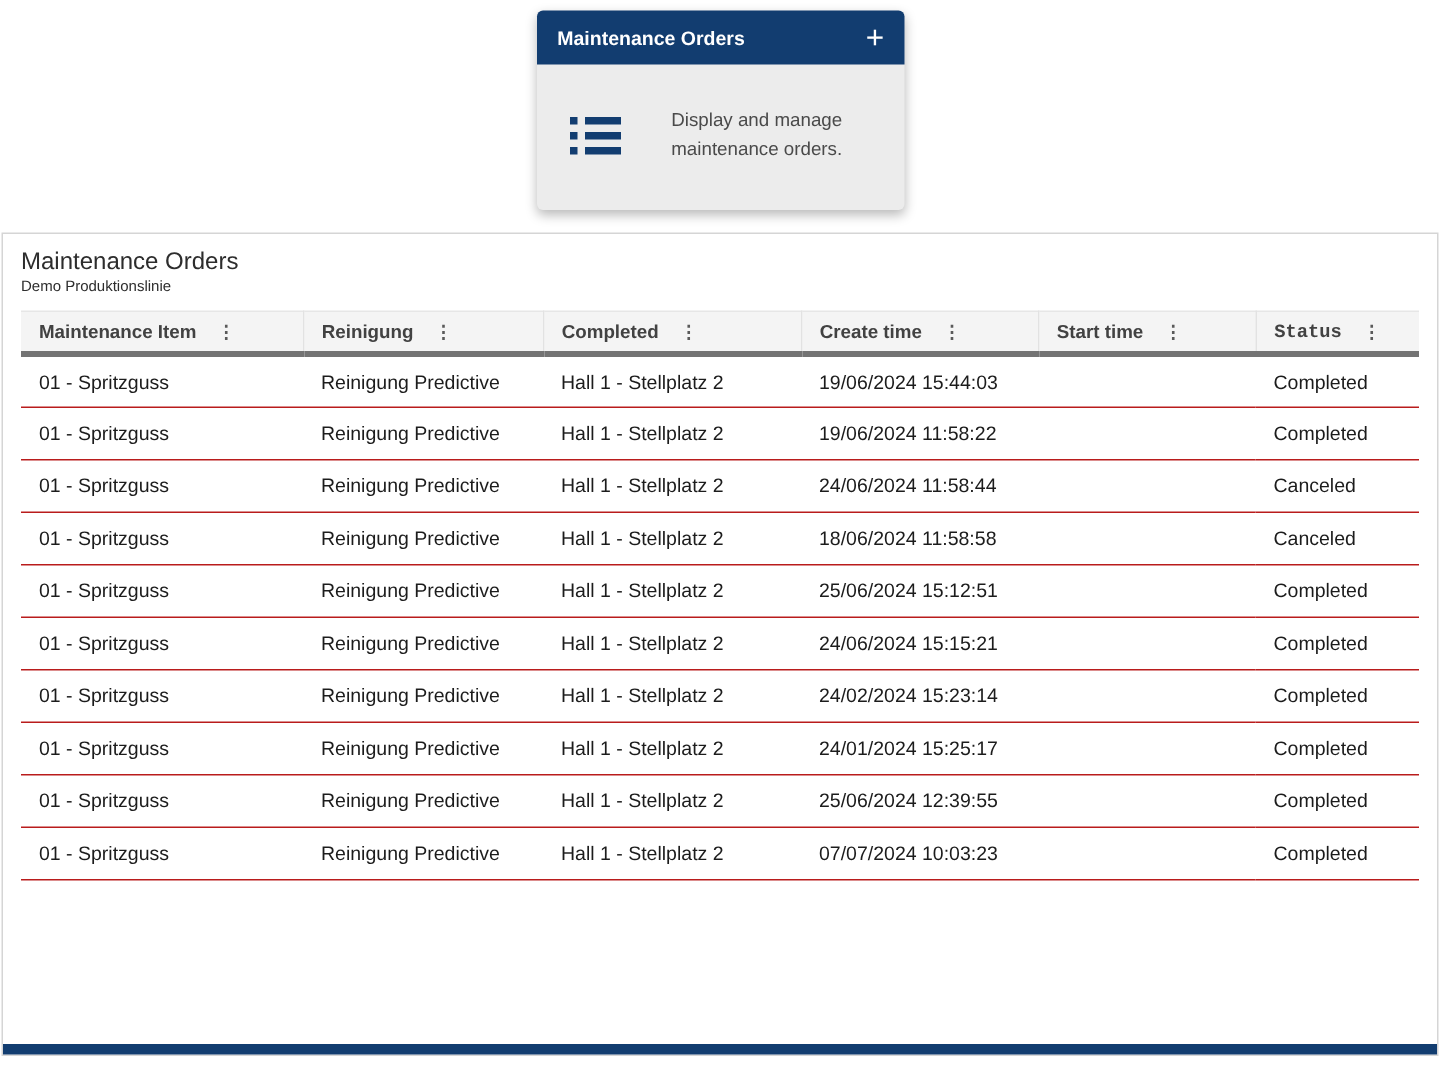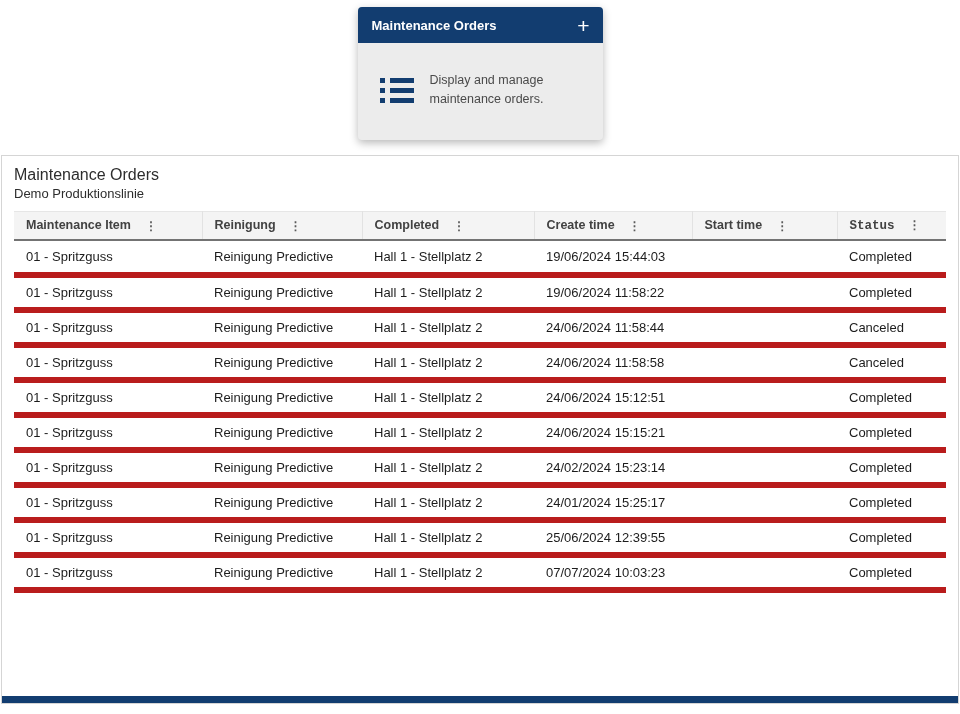--- a/index.html
+++ b/index.html
@@ -39,21 +39,21 @@
     font-weight: 400;
     line-height: 1;
     cursor: pointer;
     background: none;
     border: none;
     font-family: "Liberation Sans", sans-serif;
   }
   .card-body {
     display: flex;
     align-items: center;
-    gap: 16px;
+    gap: 34px;
     padding: 28px 16px 30px 22px;
   }
   .list-icon { flex: 0 0 auto; display: block; }
   .card-desc {
     font-size: 12.5px;
     color: #4a4a4a;
     line-height: 1.55;
     max-width: 150px;
   }
 
@@ -65,61 +65,61 @@
     border: 1px solid #d5d5d5;
     background: #ffffff;
     padding: 10px 12px;
   }
   .panel-title {
     font-size: 16px;
     color: #2d2d2d;
     font-weight: 400;
   }
   .panel-subtitle {
-    font-size: 13px;
+    font-size: 10px;
     color: #2d2d2d;
     margin-top: 2px;
   }
 
   
   table.orders {
     width: 100%;
     border-collapse: collapse;
     margin-top: 10px;
     table-layout: fixed;
   }
   table.orders th {
     background: #f4f4f4;
     height: 29px;
     text-align: left;
     font-size: 12.5px;
     font-weight: 600;
     color: #424242;
     padding: 0 0 0 12px;
     border-top: 1px solid #e6e6e6;
-    border-bottom: 2px solid #737373;
+    border-bottom: 4px solid #737373;
     border-right: 1px solid #e2e2e2;
     white-space: nowrap;
     overflow: hidden;
   }
   table.orders th:last-child { border-right: none; font-family: Liberation Mono, monospace; }
   .kebab {
     display: inline-block;
     margin-left: 14px;
     color: #5a5a5a;
     font-size: 12px;
     cursor: pointer;
     vertical-align: middle;
   }
   table.orders td {
     height: 35px;
     font-size: 13px;
     color: #1c1c1c;
     padding: 0 0 0 12px;
-    border-bottom: 6px solid #b91c1c;
+    border-bottom: 1px solid #b91c1c;
     white-space: nowrap;
     overflow: hidden;
     cursor: default;
   }
   tr.order-row { cursor: pointer; }
 
   
   .bottom-bar {
     position: absolute;
     left: 0; right: 0; bottom: 0;
@@ -207,29 +207,29 @@
         <td>Reinigung Predictive</td>
         <td>Hall 1 - Stellplatz 2</td>
         <td>24/06/2024 11:58:44</td>
         <td></td>
         <td>Canceled</td>
       </tr>
       <tr class="order-row">
         <td>01 - Spritzguss</td>
         <td>Reinigung Predictive</td>
         <td>Hall 1 - Stellplatz 2</td>
-        <td>24/06/2024 11:58:58</td>
+        <td>18/06/2024 11:58:58</td>
         <td></td>
         <td>Canceled</td>
       </tr>
       <tr class="order-row">
         <td>01 - Spritzguss</td>
         <td>Reinigung Predictive</td>
         <td>Hall 1 - Stellplatz 2</td>
-        <td>24/06/2024 15:12:51</td>
+        <td>25/06/2024 15:12:51</td>
         <td></td>
         <td>Completed</td>
       </tr>
       <tr class="order-row">
         <td>01 - Spritzguss</td>
         <td>Reinigung Predictive</td>
         <td>Hall 1 - Stellplatz 2</td>
         <td>24/06/2024 15:15:21</td>
         <td></td>
         <td>Completed</td>

